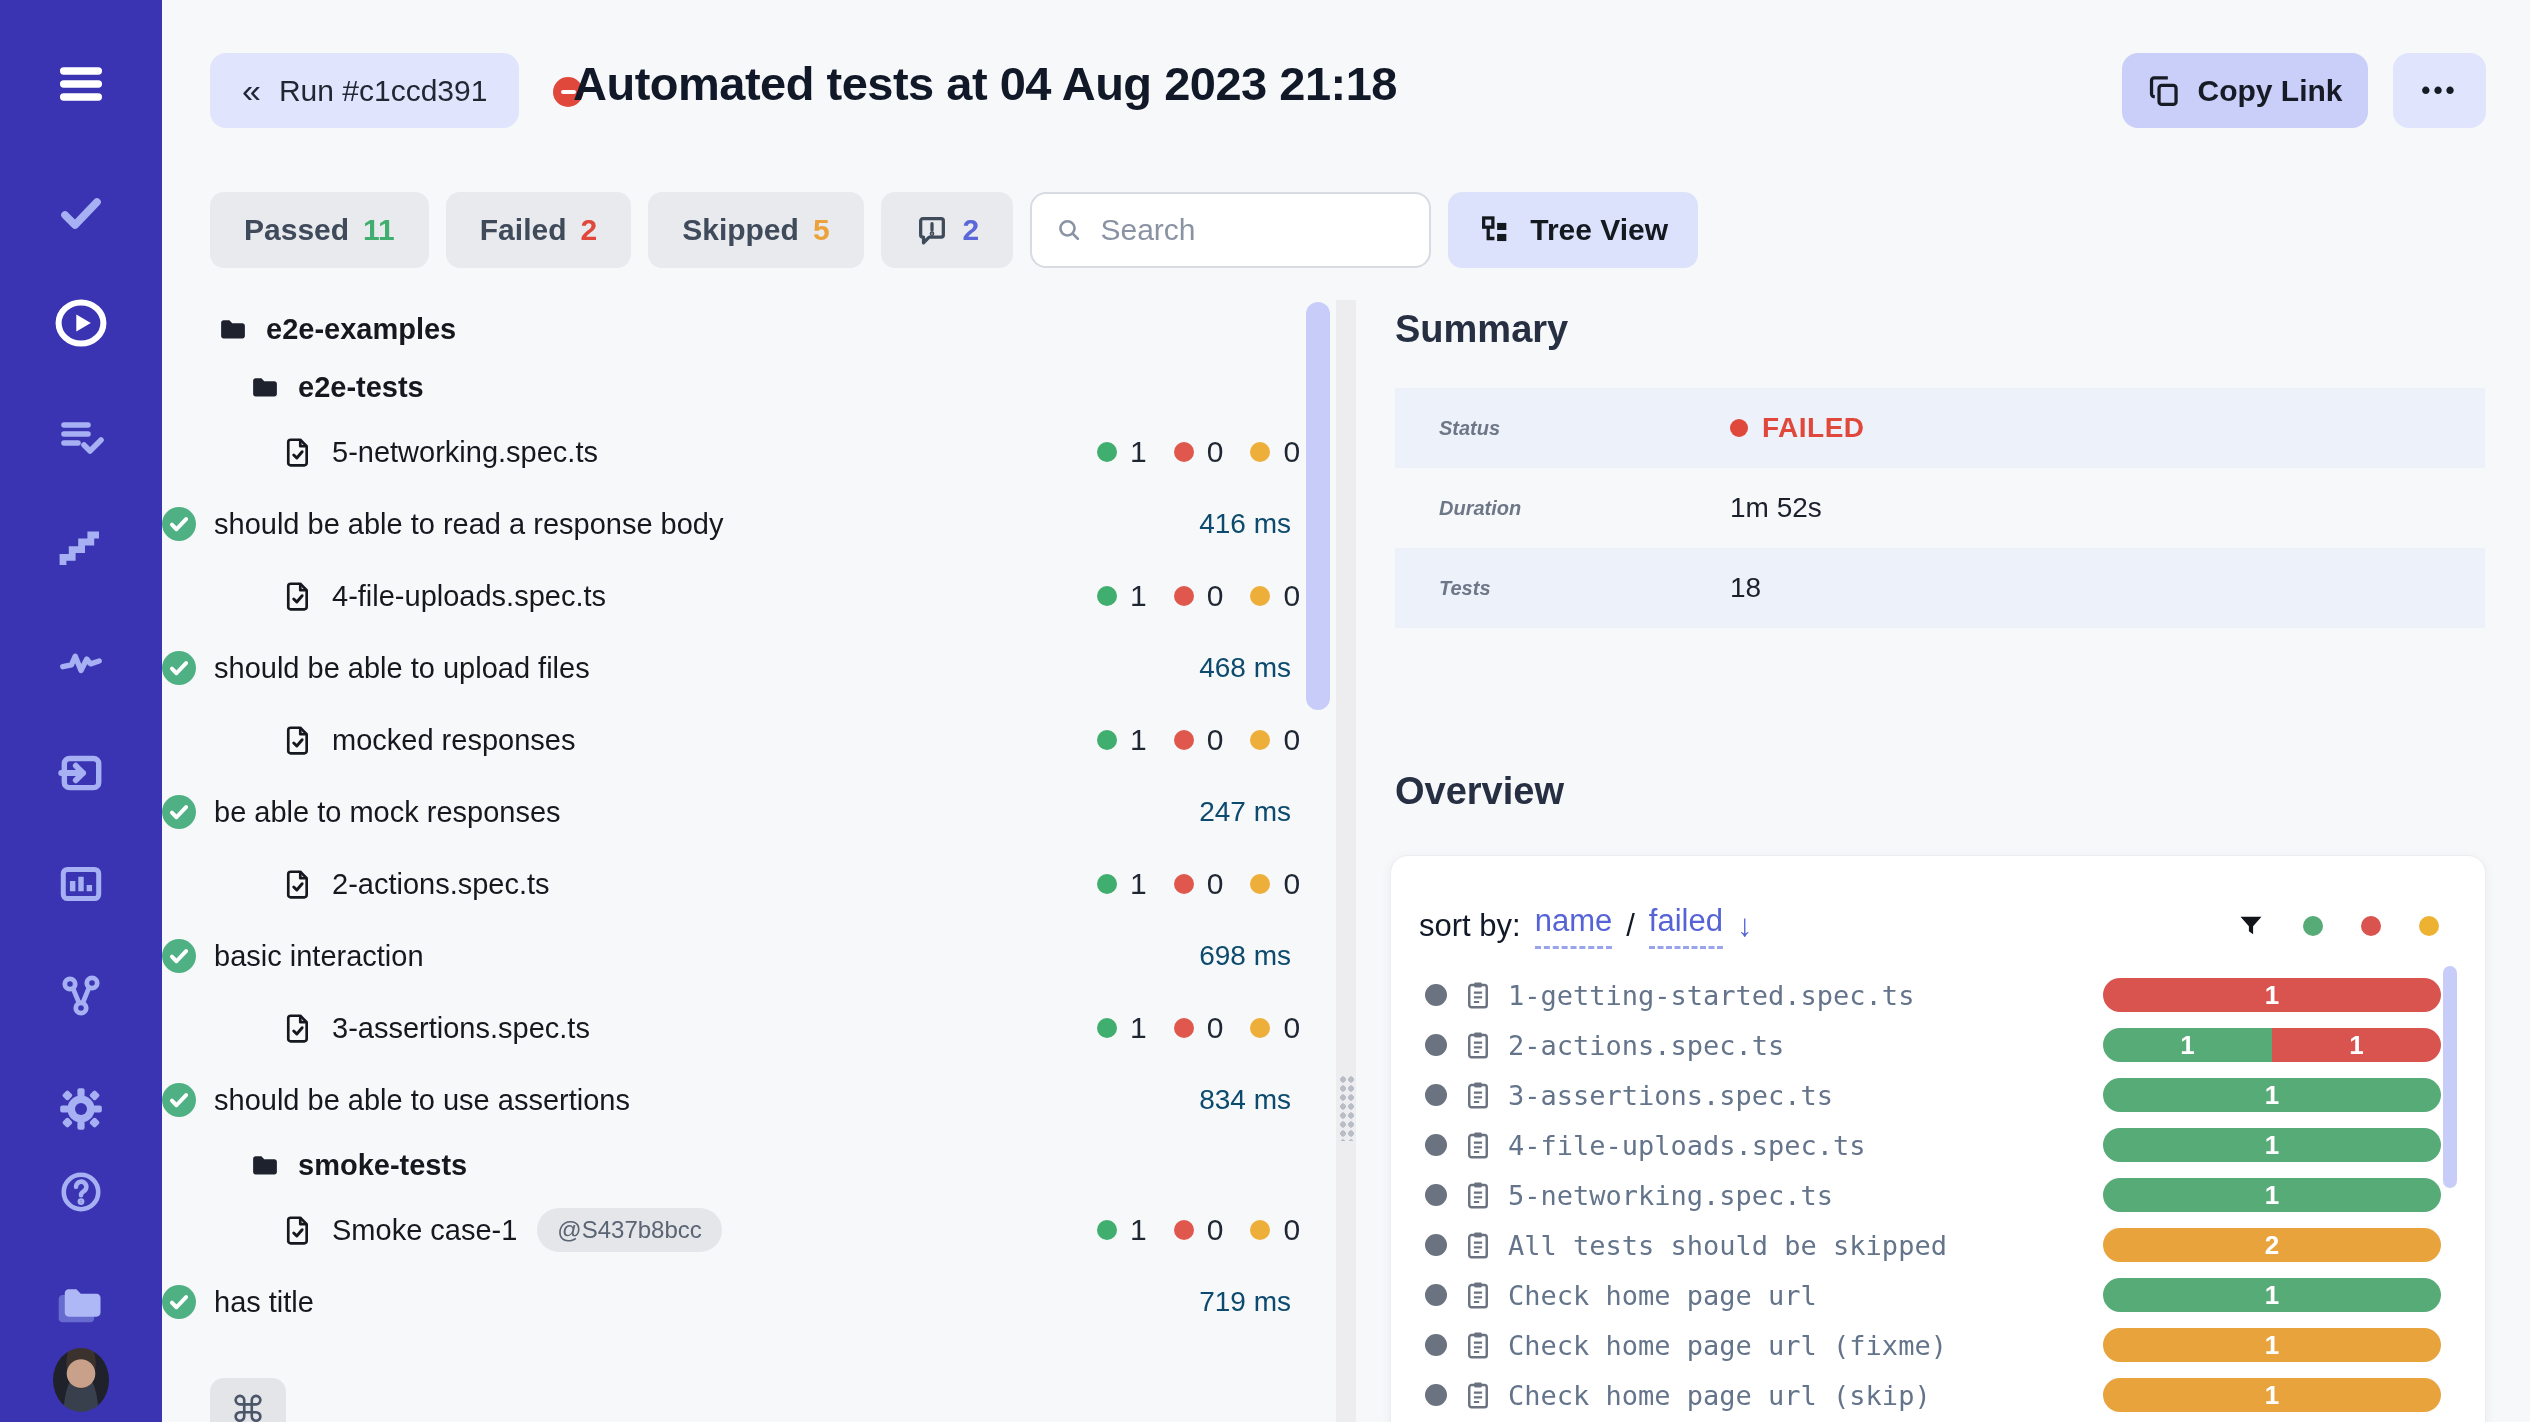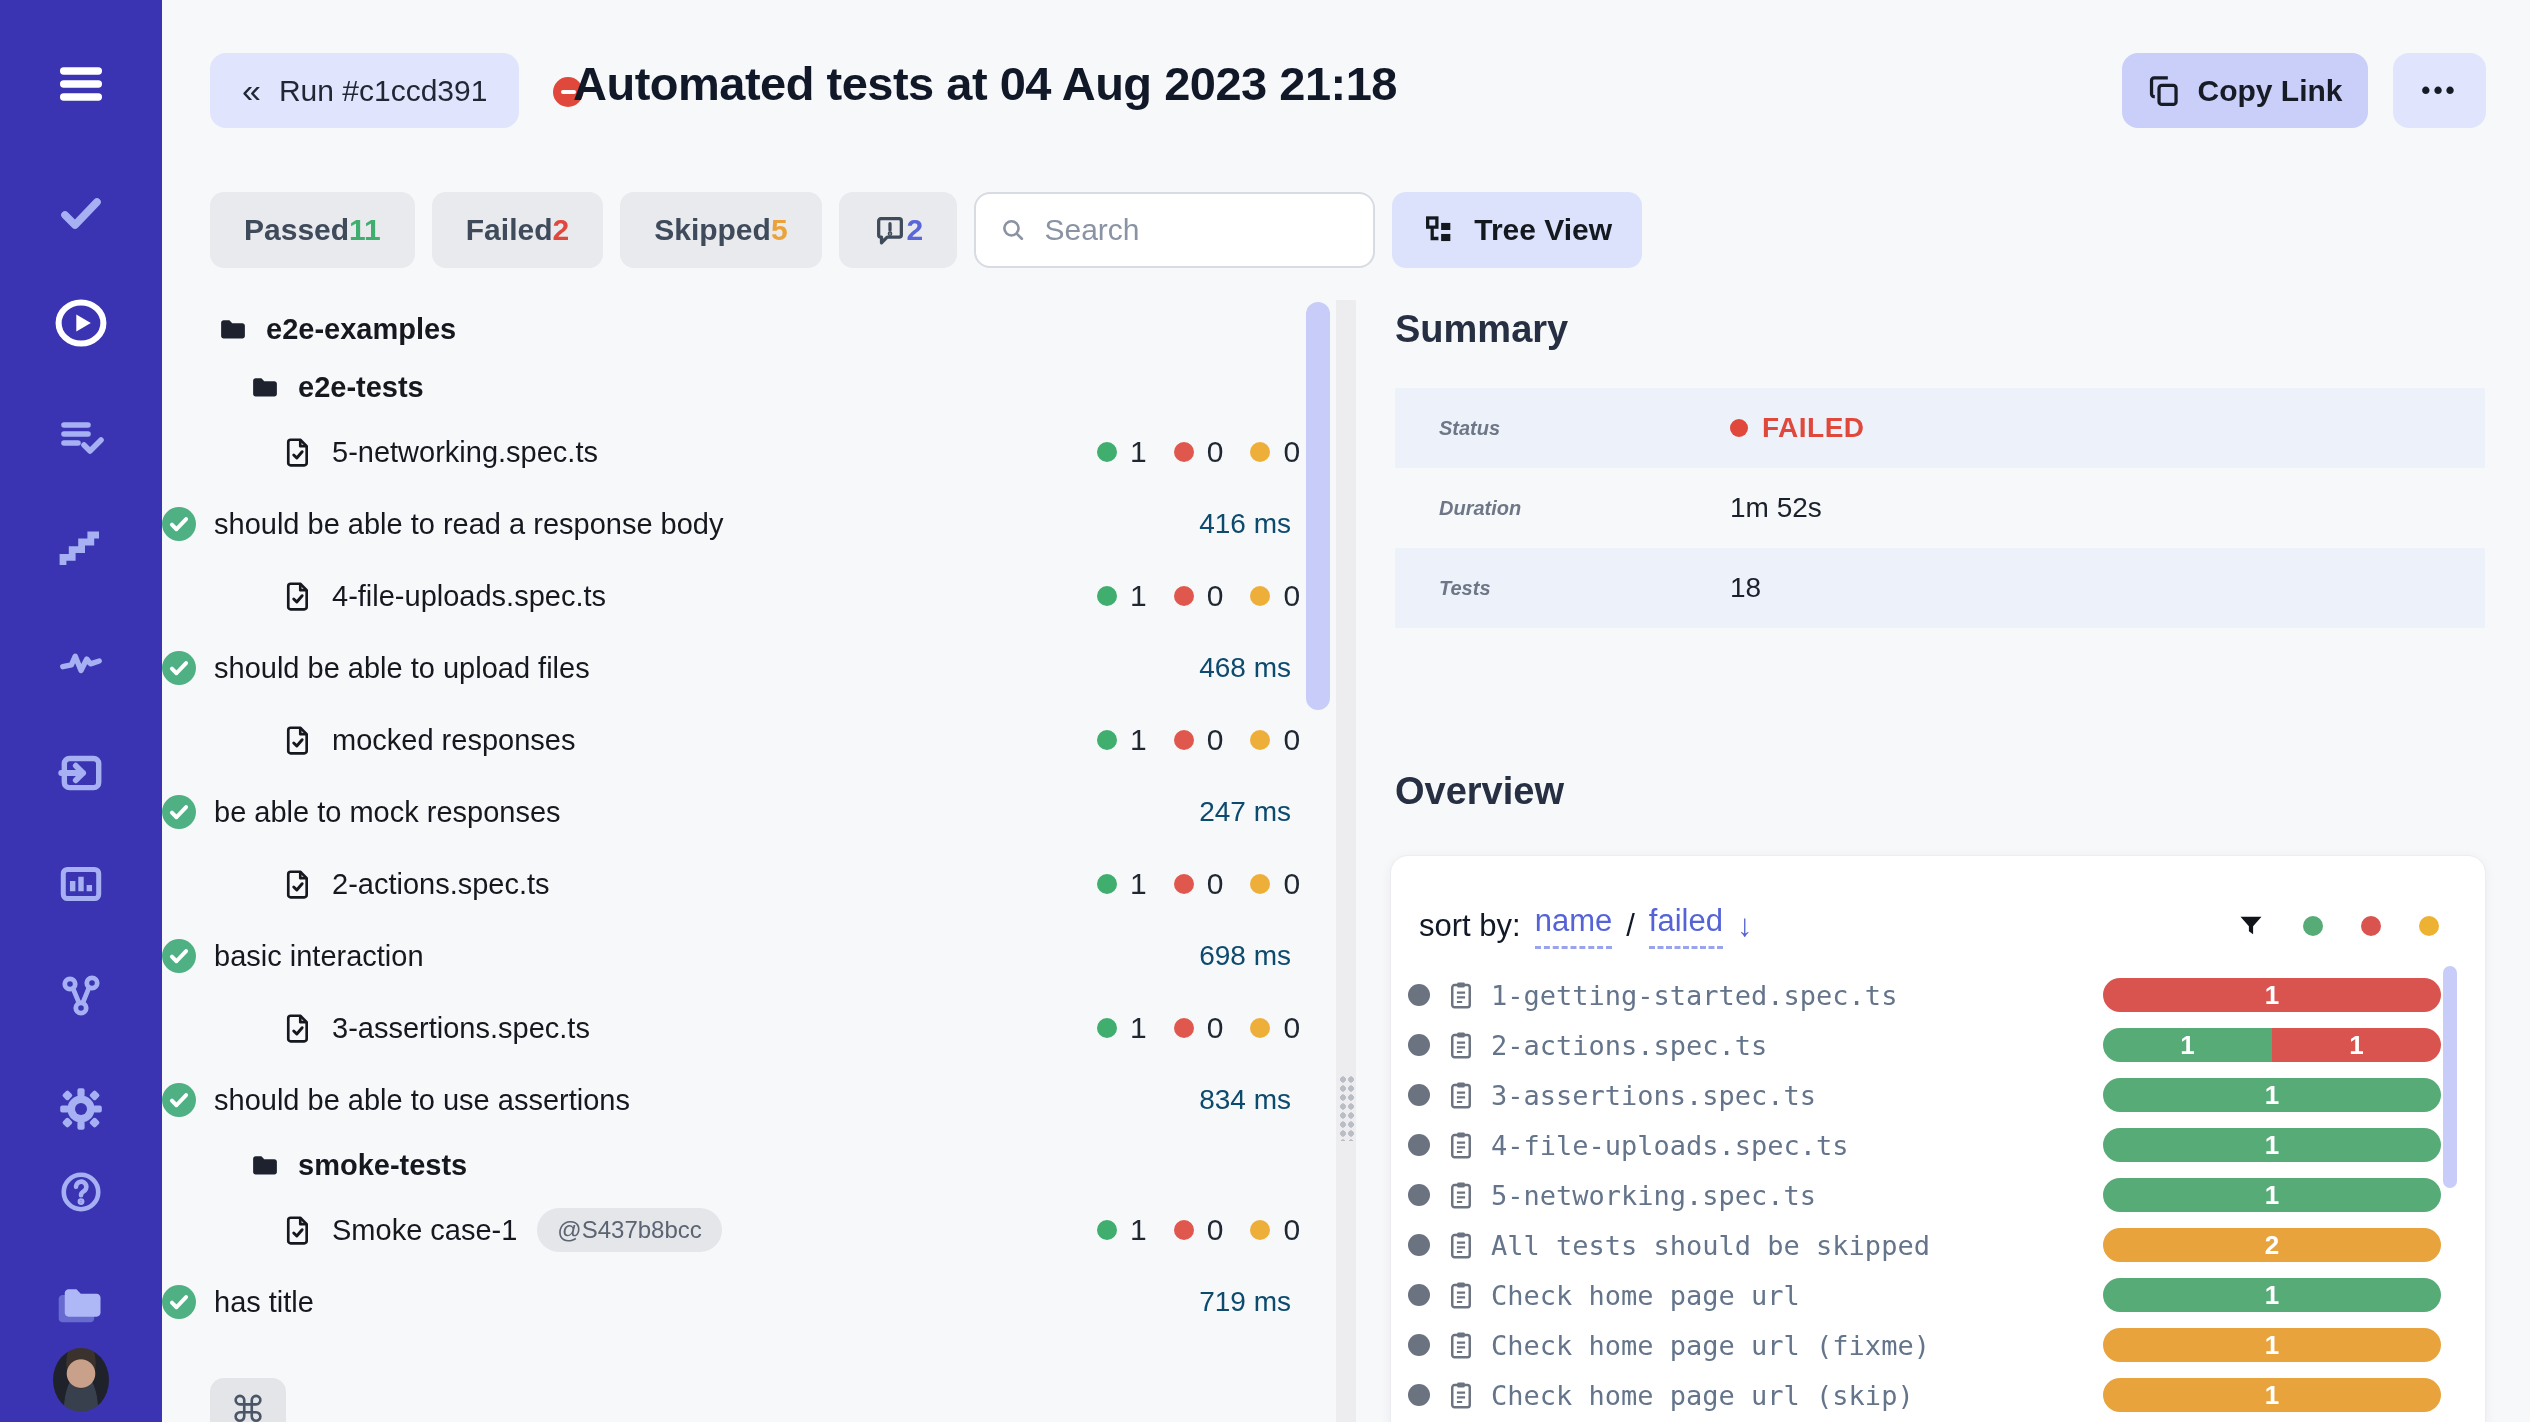--- a/index.html
+++ b/index.html
@@ -33,21 +33,21 @@
   .status-dot i { display:block; width:15px; height:4.5px; border-radius:2px; background:#fff; }
   .page-title { position:absolute; left:573px; top:56px; font-size:47px; font-weight:800;
                 letter-spacing:-0.5px; color:#111827; white-space:nowrap; }
   .copylink-btn { position:absolute; left:2122px; top:53px; height:75px; width:246px; border-radius:16px;
                   background:#c9cff9; font-size:30px; font-weight:600; color:#171b26; gap:16px; }
   .more-btn { position:absolute; left:2393px; top:53px; height:75px; width:93px; border-radius:16px;
               background:#e0e4fc; font-size:26px; font-weight:700; letter-spacing:3px; color:#171b26; }
   
   .filters { position:absolute; left:210px; top:192px; height:76px; display:flex; gap:17px; align-items:center; }
   .chip { height:76px; border-radius:14px; background:#e8eaed; display:inline-flex; align-items:center;
-          padding:0 34px; font-size:30px; font-weight:600; color:#3f4a5a; cursor:pointer; }
+          padding:0 34px; gap:14px; font-size:30px; font-weight:600; color:#3f4a5a; cursor:pointer; }
   .chip .cnt-g{color:#3fae6f;} .chip .cnt-r{color:#e0483c;} .chip .cnt-y{color:#eba23a;} .chip .cnt-i{color:#5a67d8;}
   .search-box { height:76px; width:401px; background:#fff; border:2px solid #d8dbe2; border-radius:16px;
                 display:inline-flex; align-items:center; padding:0 24px; gap:18px; }
   .search-box input { border:none; outline:none; font-size:30px; color:#3f4a5a; width:100%;
                       font-family:inherit; background:transparent; }
   .search-box input::placeholder { color:#8a93a3; }
   .treeview-btn { height:76px; border-radius:14px; background:#dde2fc; display:inline-flex; align-items:center;
                   padding:0 30px; gap:18px; font-size:30px; font-weight:600; color:#14181f; cursor:pointer; }
   
   .tree { position:absolute; left:162px; top:300px; width:1142px; height:1122px; overflow:hidden; }
@@ -96,21 +96,21 @@
   .sort-row { display:flex; align-items:center; margin:42px 0 0 28px; height:56px; }
   .sort-label { font-size:31px; color:#111827; margin-right:14px; }
   .sort-link { font-size:31px; color:#5563d6; border-bottom:3px dashed #9aa4ec; padding-bottom:7px;
                cursor:pointer; text-decoration:none; }
   .sort-sep { font-size:31px; color:#111827; margin:0 14px; }
   .sort-arrow { font-size:31px; color:#5563d6; margin-left:14px; cursor:pointer; }
   .sort-icons { margin-left:auto; display:flex; align-items:center; gap:38px; padding-right:46px; }
   .fdot { width:20px; height:20px; border-radius:50%; cursor:pointer; }
   .fdot-g{background:#57ab77;} .fdot-r{background:#d9534f;} .fdot-y{background:#eeb233;}
   .ov-list { margin-top:16px; }
-  .orow { position:relative; display:flex; align-items:center; height:50px; padding-left:17px; cursor:pointer; }
+  .orow { position:relative; display:flex; align-items:center; height:50px; padding-left:34px; cursor:pointer; }
   .odot { width:22px; height:22px; border-radius:50%; background:#6b7280; margin-right:17px; flex:0 0 auto; }
   .orow svg { margin-right:16px; flex:0 0 auto; }
   .olabel { font-family:"DejaVu Sans Mono",monospace; font-size:27px; color:#64748b; white-space:nowrap; }
   .obar { position:absolute; left:712px; top:8px; width:338px; height:34px; border-radius:17px;
           overflow:hidden; display:flex; }
   .oseg { display:flex; align-items:center; justify-content:center; font-size:26px; font-weight:700;
           color:#fff; min-width:0; }
   .seg-green{background:#57ab77;} .seg-red{background:#d9534f;} .seg-orange{background:#e8a33d;}
   .ov-scroll { position:absolute; left:1052px; top:110px; width:14px; height:222px; border-radius:7px;
                background:#c7cdf8; cursor:pointer; }

